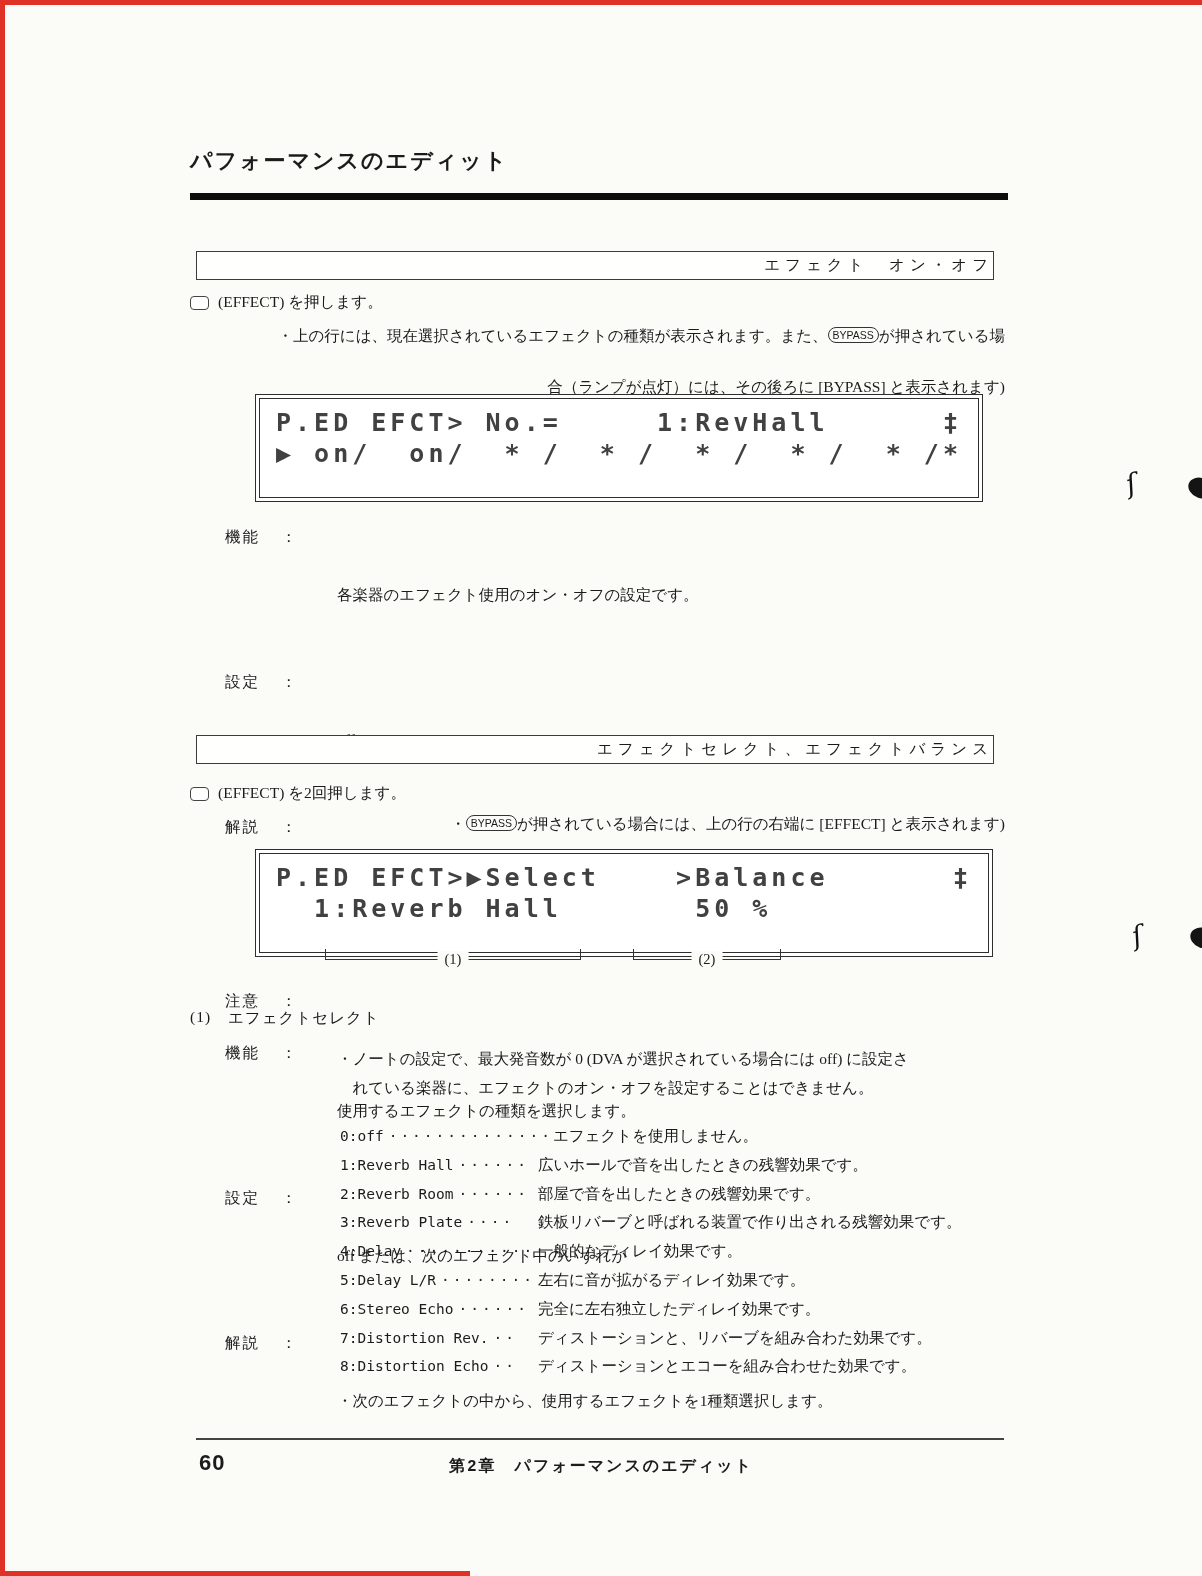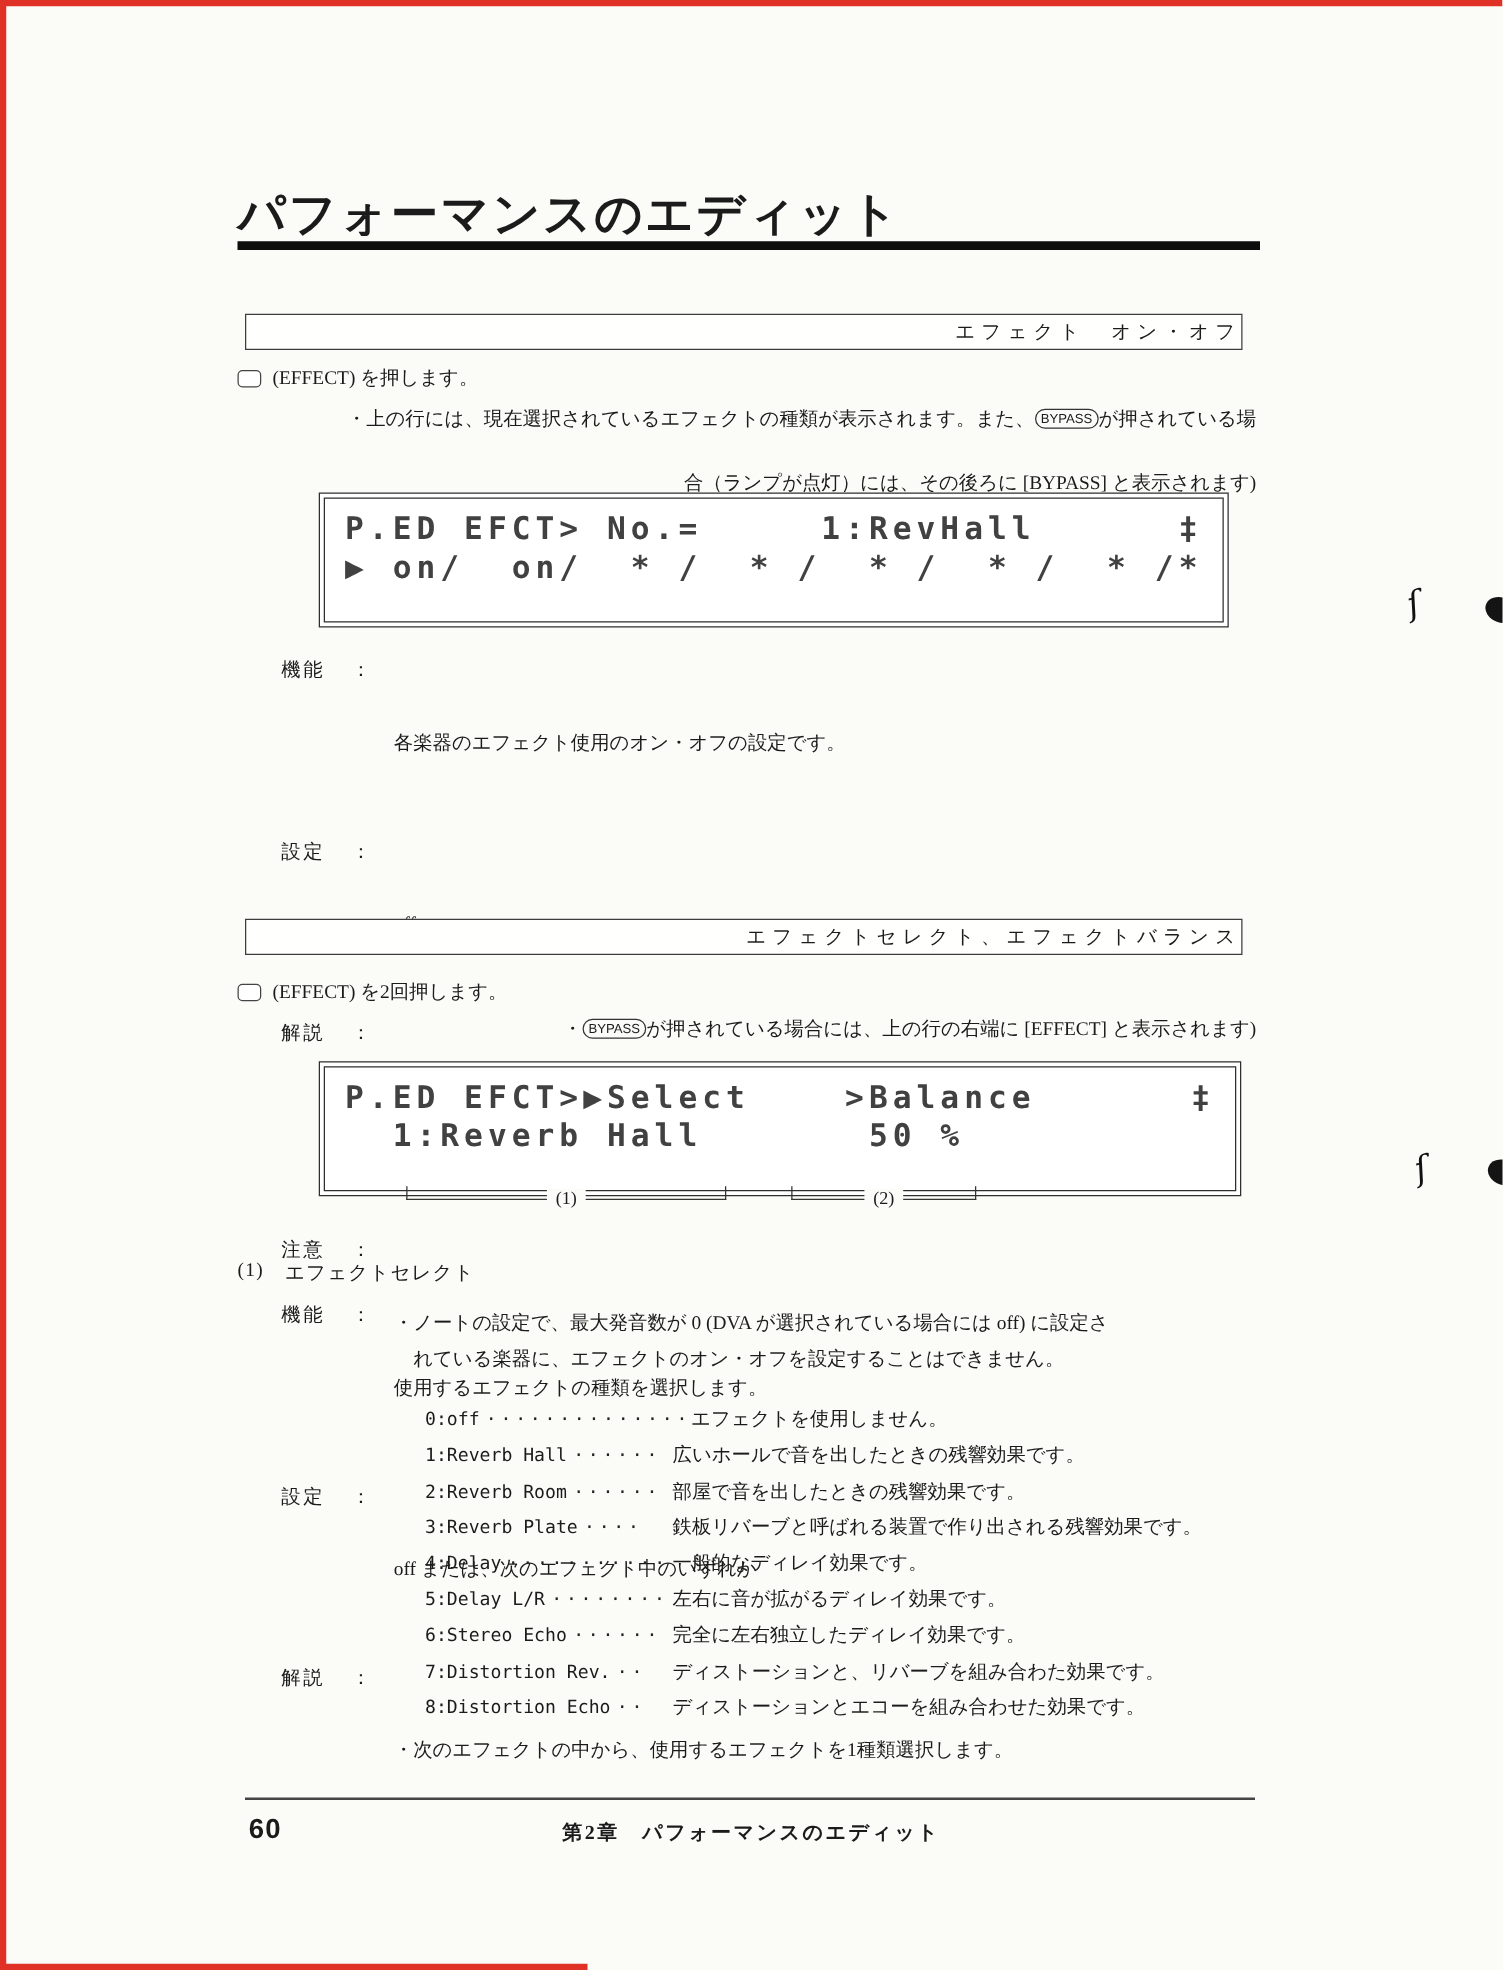--- a/index.html
+++ b/index.html
@@ -12,21 +12,21 @@
     color: #1b1b1b;
   }
   
   .edge-top    { position:absolute; left:0; top:0; width:1202px; height:5px; background:#e03127; }
   .edge-left   { position:absolute; left:0; top:0; width:5px; height:1576px; background:#e03127; }
   .edge-bottom { position:absolute; left:0; bottom:0; width:470px; height:5px; background:#e03127; }
 
   .page-title {
     position:absolute; left:190px; top:146px;
     font-family:"Liberation Sans", sans-serif;
-    font-weight:bold; font-size:38px; letter-spacing:2px;
+    font-weight:bold; font-size:22px; letter-spacing:2px;
   }
   .title-rule { position:absolute; left:190px; top:193px; width:818px; height:7px; background:#0d0d0d; }
 
   .header-box {
     position:absolute; left:196px; width:798px; height:29px;
     border:1.5px solid #3c3c3c; background:#fffffd;
     display:flex; align-items:center; justify-content:flex-end;
     font-size:15.5px; letter-spacing:5px;
   }
   .header-box-1 { top:251px; }
@@ -64,21 +64,21 @@
     font-size:25px; font-weight:bold; color:#414141;
     letter-spacing:4px; white-space:pre; line-height:31px;
   }
 
   .defs { position:absolute; left:225px; width:790px; }
   .defs-1 { top:522px; }
   .defs-3 { top:1038px; }
   .def-row { display:flex; font-size:15.5px; line-height:29px; align-items:flex-start; }
   .def-label { flex:0 0 56px; letter-spacing:2px; }
   .def-colon { flex:0 0 34px; }
-  .def-content { flex:1; white-space:pre-wrap; }
+  .def-content { flex:1; white-space:pre-wrap;margin-left:22px; }
   .def-line { display:block; }
 
   .brace {
     position:absolute; height:11px;
     border-left:1.6px solid #333; border-right:1.6px solid #333; border-bottom:1.6px solid #333;
   }
   .brace-1 { left:325px; top:949px; width:256px; }
   .brace-2 { left:633px; top:949px; width:148px; }
   .brace-label {
     position:absolute; left:50%; bottom:-8px; transform:translateX(-50%);
@@ -97,21 +97,21 @@
   .effect-dots { letter-spacing:3px; margin-left:5px; color:#222; }
   .effect-desc { font-size:15.5px; }
 
   .footer-rule { position:absolute; left:196px; top:1438px; width:808px; height:2px; background:#444; }
   .footer-page {
     position:absolute; left:199px; top:1450px;
     font-family:"Liberation Sans", sans-serif; font-weight:bold; font-size:22px; letter-spacing:1px;
   }
   .footer-chapter {
     position:absolute; left:0; top:1456px; width:1202px; text-align:center;
-    font-family:Liberation Serif, serif; font-weight:bold; font-size:16px; letter-spacing:2px;
+    font-family:Liberation Mono, monospace; font-weight:bold; font-size:16px; letter-spacing:2px;
   }
 
   .ink-tick { position:absolute; font-family:"DejaVu Serif", serif; font-style:italic; font-size:27px; color:#111; }
   .ink-tick::before { content:"ſ"; }
   .ink-tick-1 { left:1126px; top:468px; transform:rotate(-14deg); }
   .ink-tick-2 { left:1132px; top:920px; transform:rotate(-14deg); }
   .ink-blob { position:absolute; width:26px; height:20px; background:#141414; border-radius:50%; }
   .ink-blob-1 { left:1188px; top:478px; transform:rotate(20deg); }
   .ink-blob-2 { left:1190px; top:928px; transform:rotate(20deg); }
 </style>

